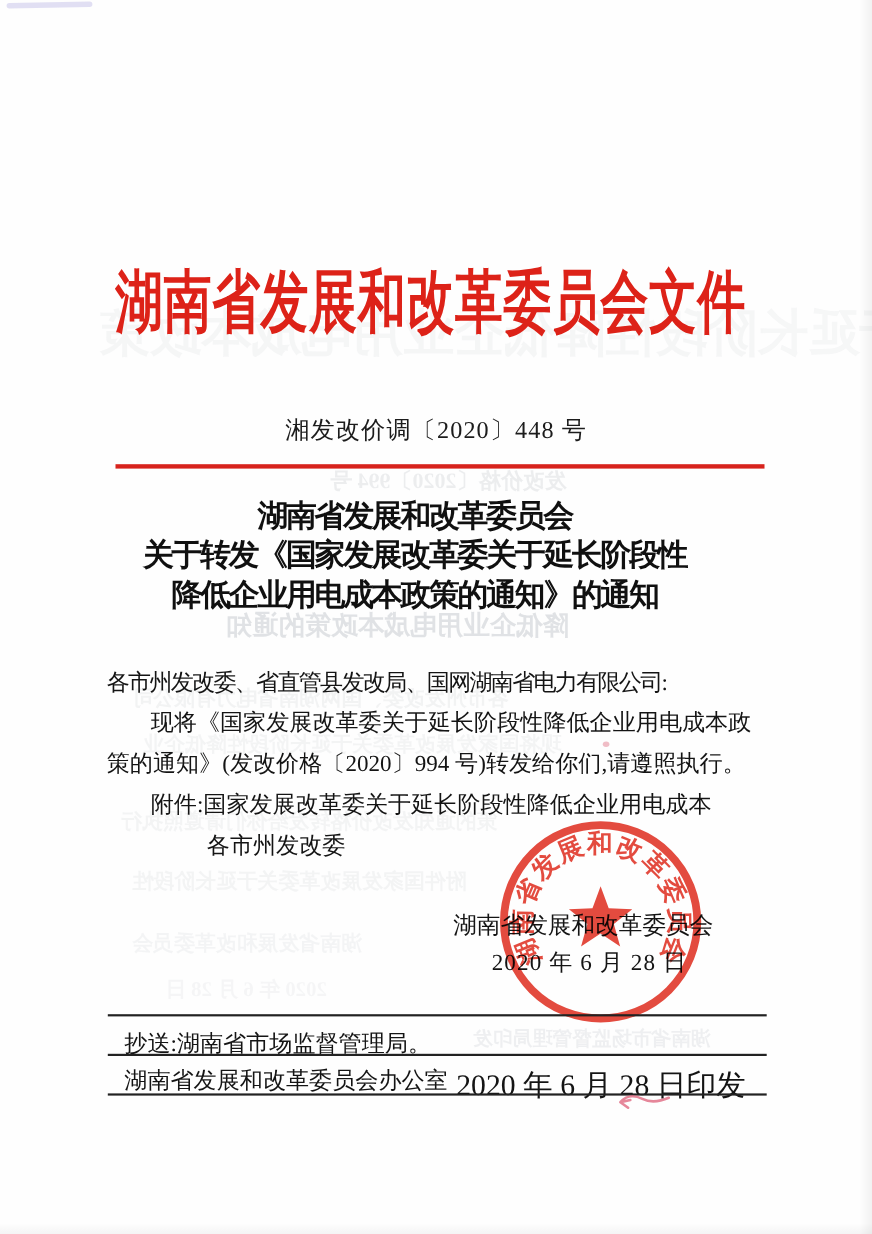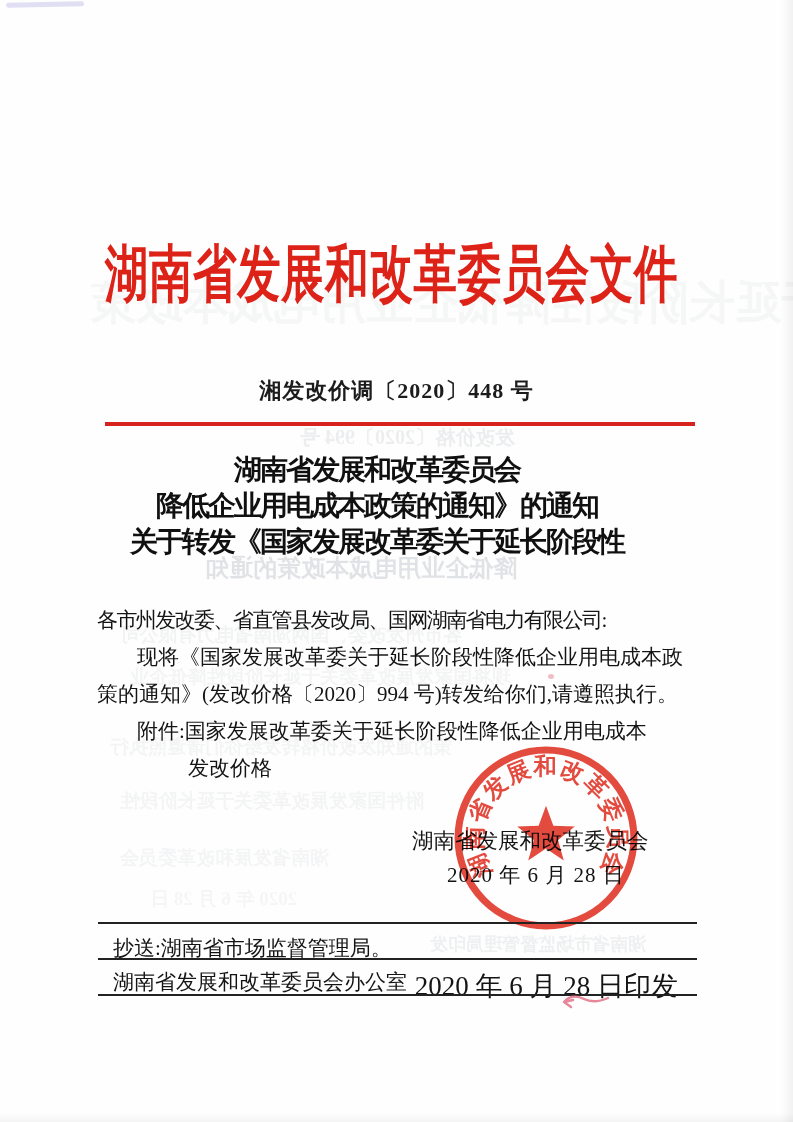--- a/index.html
+++ b/index.html
@@ -50,21 +50,20 @@
   .header-banner span {
     font-size: 62px; font-weight: bold; color: #dd2218;
     white-space: nowrap; letter-spacing: 1px;
     transform: scaleX(0.70);
   }
 
   .doc-number {
     position: absolute; left: 0; top: 376px; width: 793px;
     text-align: center; font-size: 22px; color: #1c1c1c;
     letter-spacing: 1px;
-    font-weight: bold;
   }
 
   .red-rule {
     position: absolute; left: 105px; top: 422px; width: 590px; height: 4px;
     background: #d7231d;
   }
 
   .doc-title {
     position: absolute; left: 0px; top: 452px; width: 754px;
     text-align: center; font-weight: bold; color: #101010;
@@ -141,30 +140,30 @@
   <div class="header-banner">
     <span>湖南省发展和改革委员会文件</span>
   </div>
 
   <div class="doc-number">湘发改价调〔2020〕448 号</div>
 
   <div class="red-rule"></div>
 
   <div class="doc-title">
     <div>湖南省发展和改革委员会</div>
+    <div>关于转发《国家发展改革委关于延长阶段性</div>
     <div>降低企业用电成本政策的通知》的通知</div>
-    <div>关于转发《国家发展改革委关于延长阶段性</div>
   </div>
 
   <div class="body-text">
     <div class="body-line tight">各市州发改委、省直管县发改局、国网湖南省电力有限公司:</div>
     <div class="body-line indent-2">现将《国家发展改革委关于延长阶段性降低企业用电成本政</div>
     <div class="body-line">策的通知》(发改价格〔2020〕994 号)转发给你们,请遵照执行。</div>
     <div class="body-line indent-2">附件:国家发展改革委关于延长阶段性降低企业用电成本</div>
-    <div class="body-line indent-attach">发改价格</div>
+    <div class="body-line indent-attach">各市州发改委</div>
   </div>
 
   <div class="signature-name">湖南省发展和改革委员会</div>
   <div class="signature-date">2020 年 6 月 28 日</div>
 
   <svg class="seal" viewBox="0 0 190 190">
     <circle cx="95" cy="95" r="87" fill="none" stroke="#e23b2e" stroke-width="7"></circle>
     <path id="sealArc" d="M 40.4 126.5 A 63 63 0 1 1 149.6 126.5" fill="none"></path>
     <text font-size="23" font-weight="bold" fill="#e23b2e" letter-spacing="1.5" font-family="&quot;Liberation Serif&quot;,&quot;DejaVu Serif&quot;,serif">
       <textPath href="#sealArc" startOffset="50%" text-anchor="middle">湖南省发展和改革委员会</textPath>

